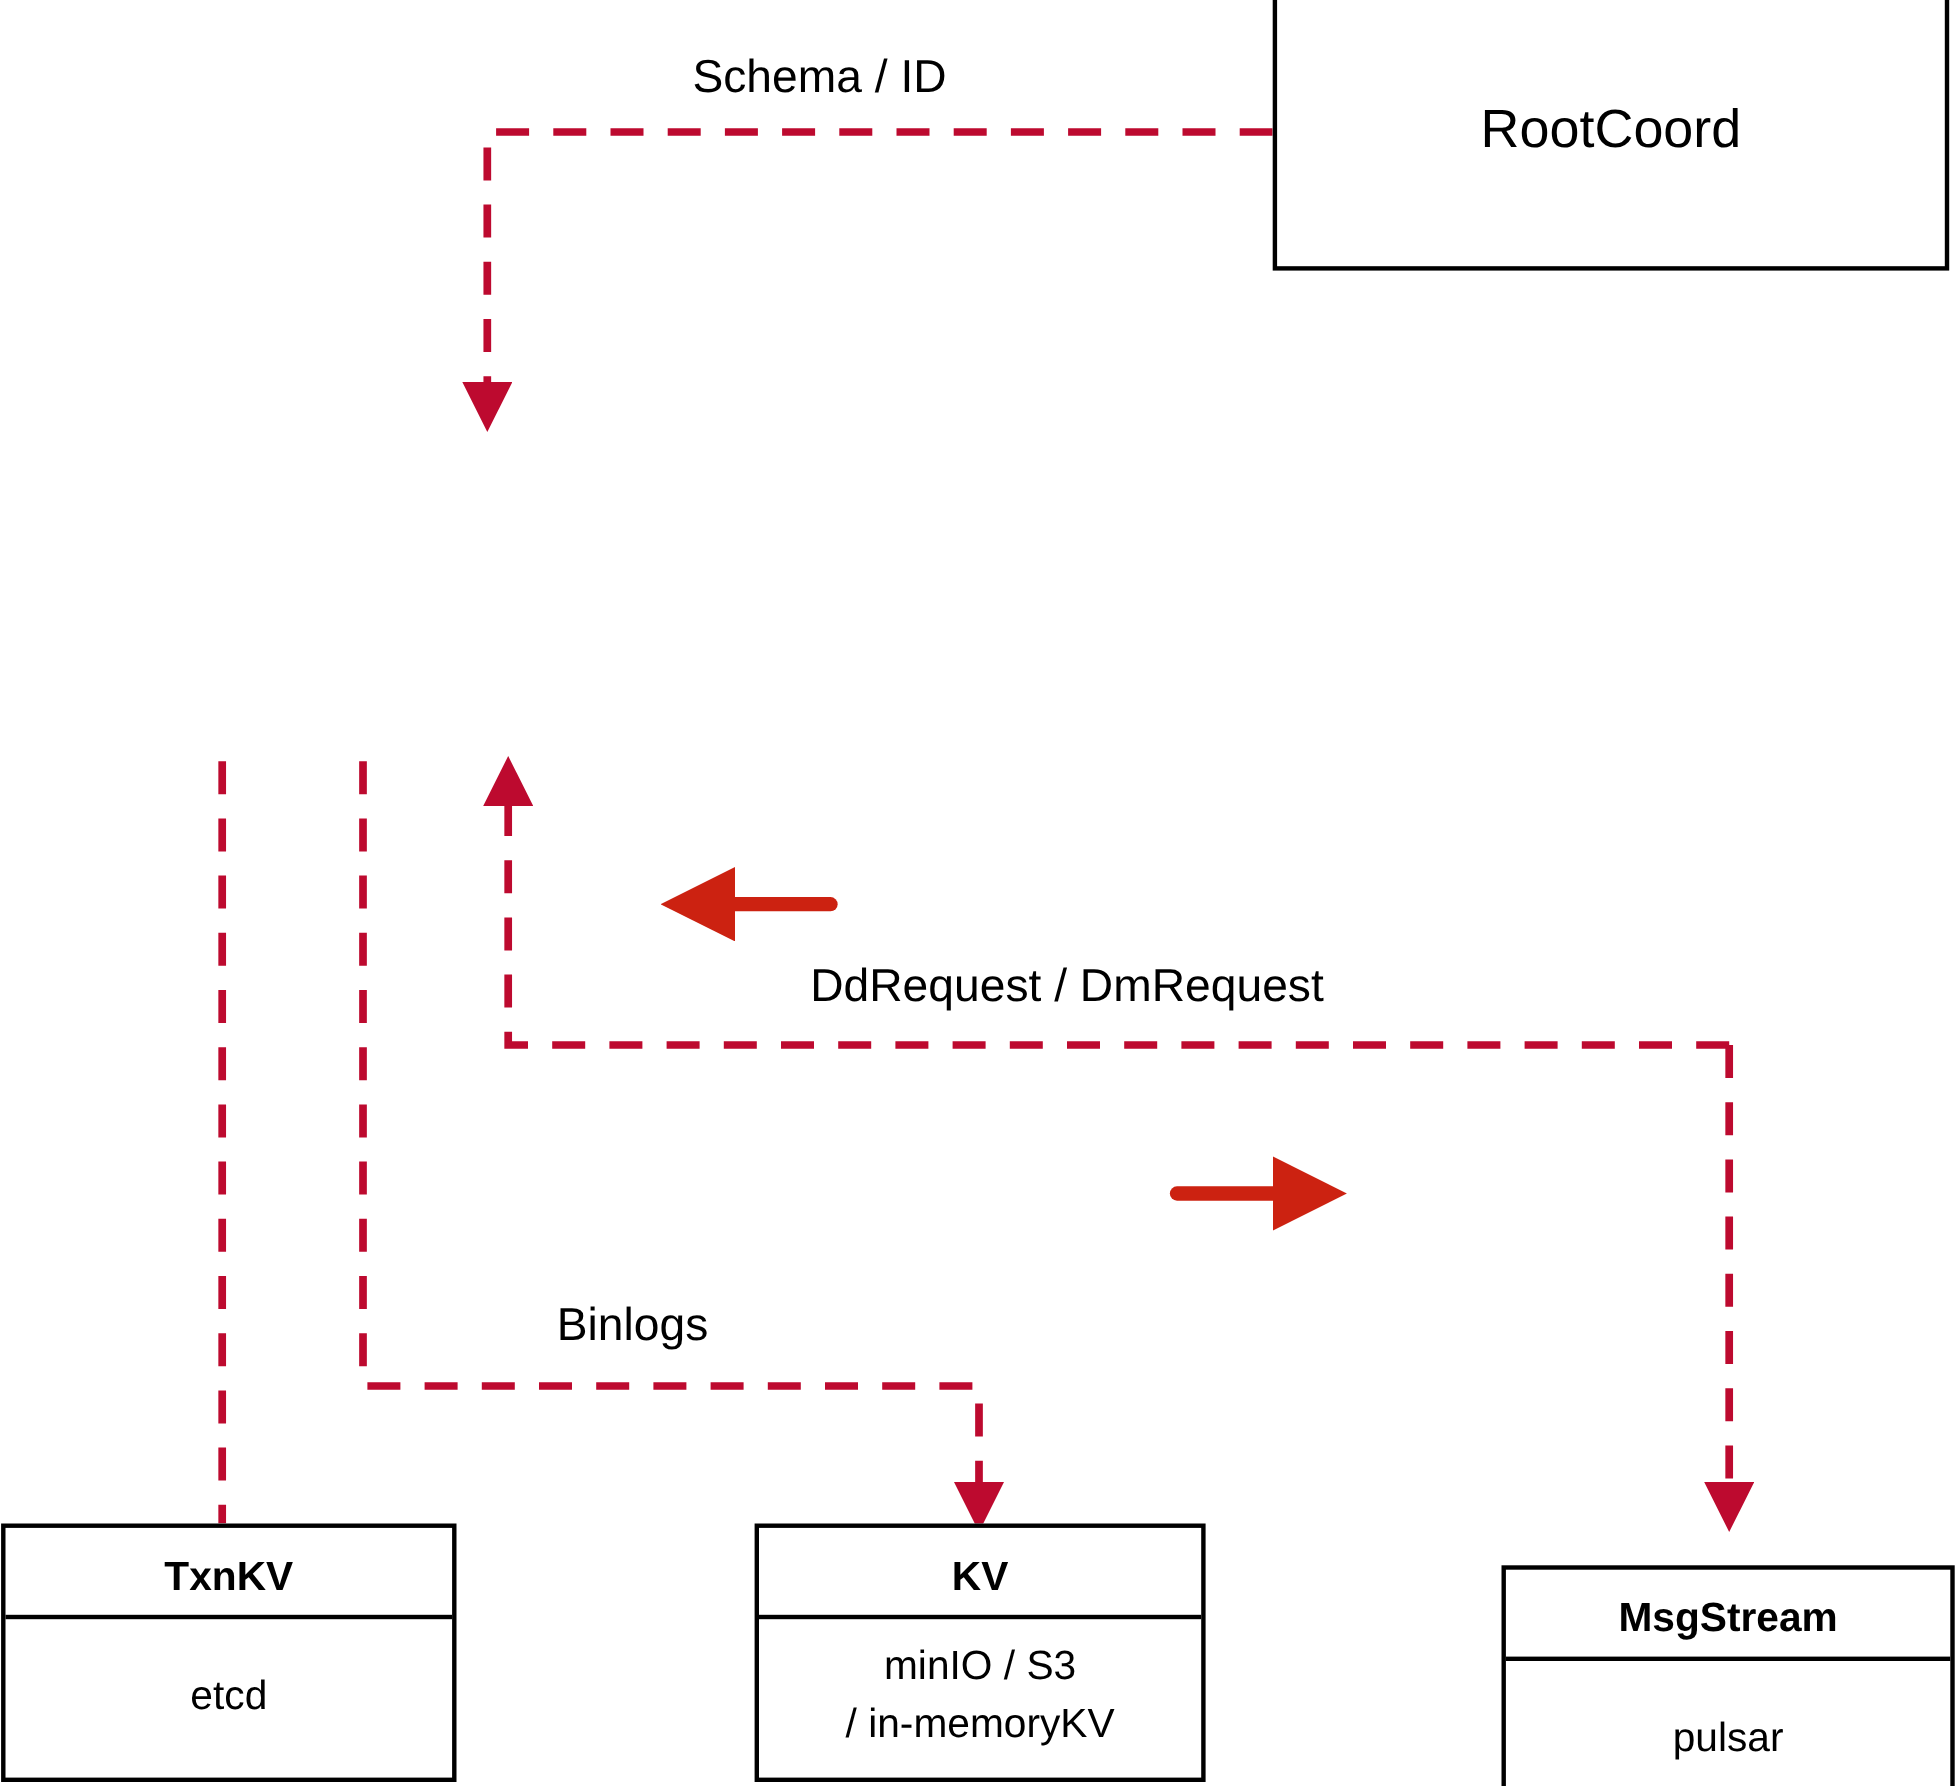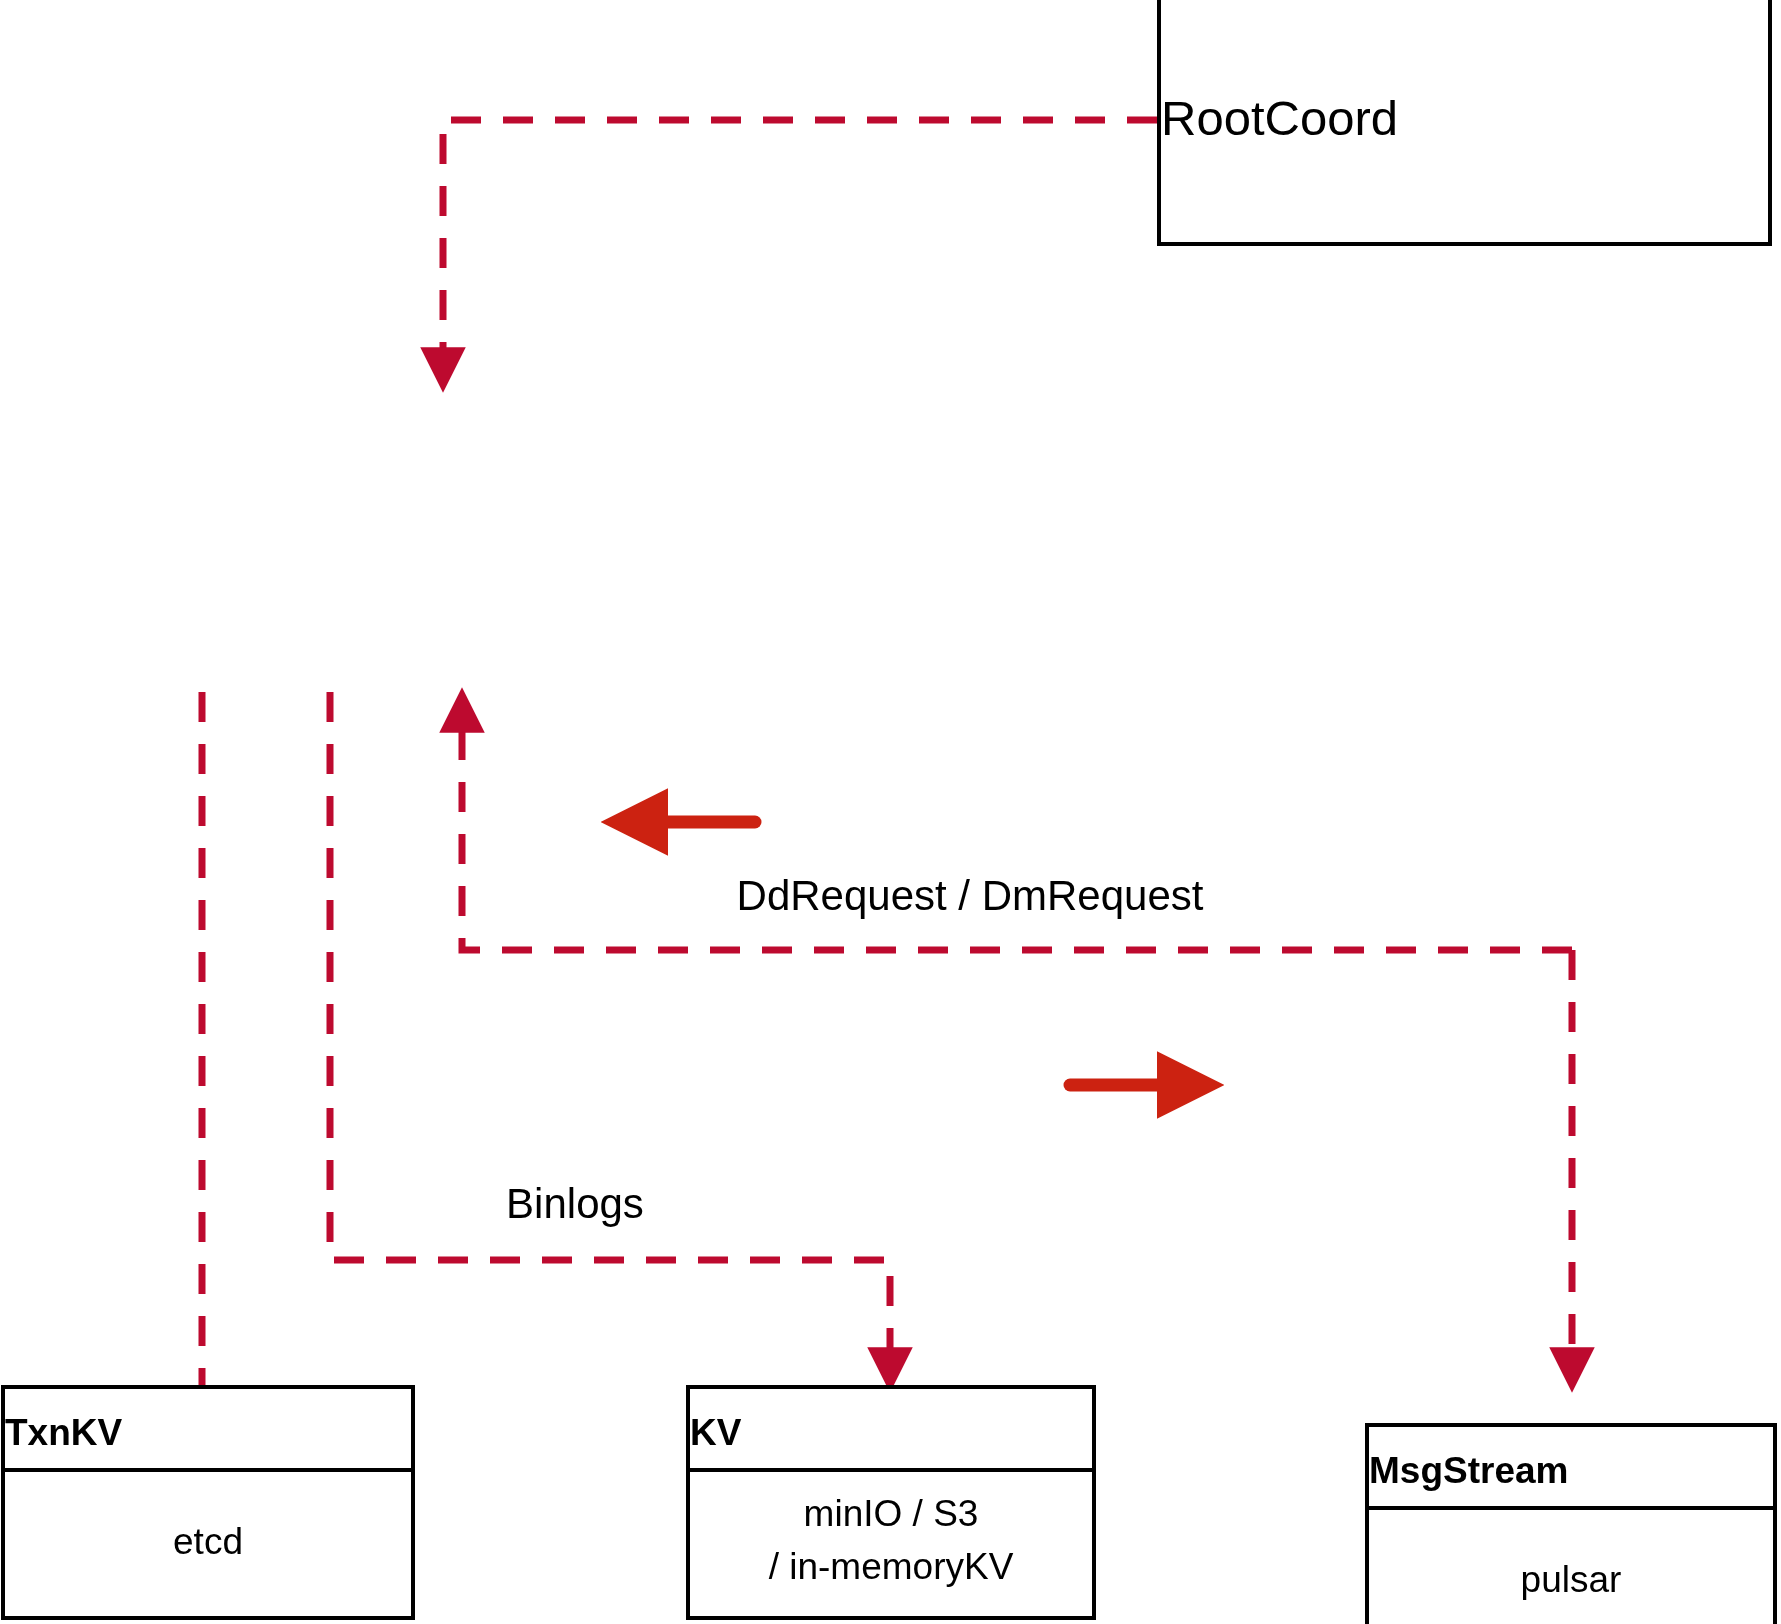--- a/index.html
+++ b/index.html
@@ -32,20 +32,21 @@
   .node-black {
     border: 4px solid #000000;
   }
   .node-red {
     border: 4px solid #BD0A2F;
   }
   .node-title {
     position: absolute;
     left: 0;
     width: 100%;
+    text-align: center;
     color: #000000;
   }
   .title-plain {
     font-size: 49px;
     font-weight: 400;
   }
   .title-bold {
     font-size: 37px;
     font-weight: 700;
   }
@@ -127,19 +128,20 @@
     <div class="node-sub" style="top:102px;">minIO / S3</div>
     <div class="node-sub" style="top:155px;">/ in-memoryKV</div>
   </div>
 
   <div class="node-box node-black" style="left:1365px; top:1385px; width:412px; height:235px;margin-top:38px;">
     <div class="node-title title-bold" style="top:23px;">MsgStream</div>
     <div class="node-divider" style="top:79px;"></div>
     <div class="node-sub" style="top:130px;">pulsar</div>
   </div>
 
+  <div class="edge-label" style="left:545px; top:46px; width:400px;">Schema / ID</div>
 
   <div class="edge-label" style="left:530px; top:872px; width:880px;">DdRequest / DmRequest</div>
 
 
   <div class="edge-label" style="left:375px; top:1180px; width:400px;">Binlogs</div>
 
 </div>
 
 </body></html>

